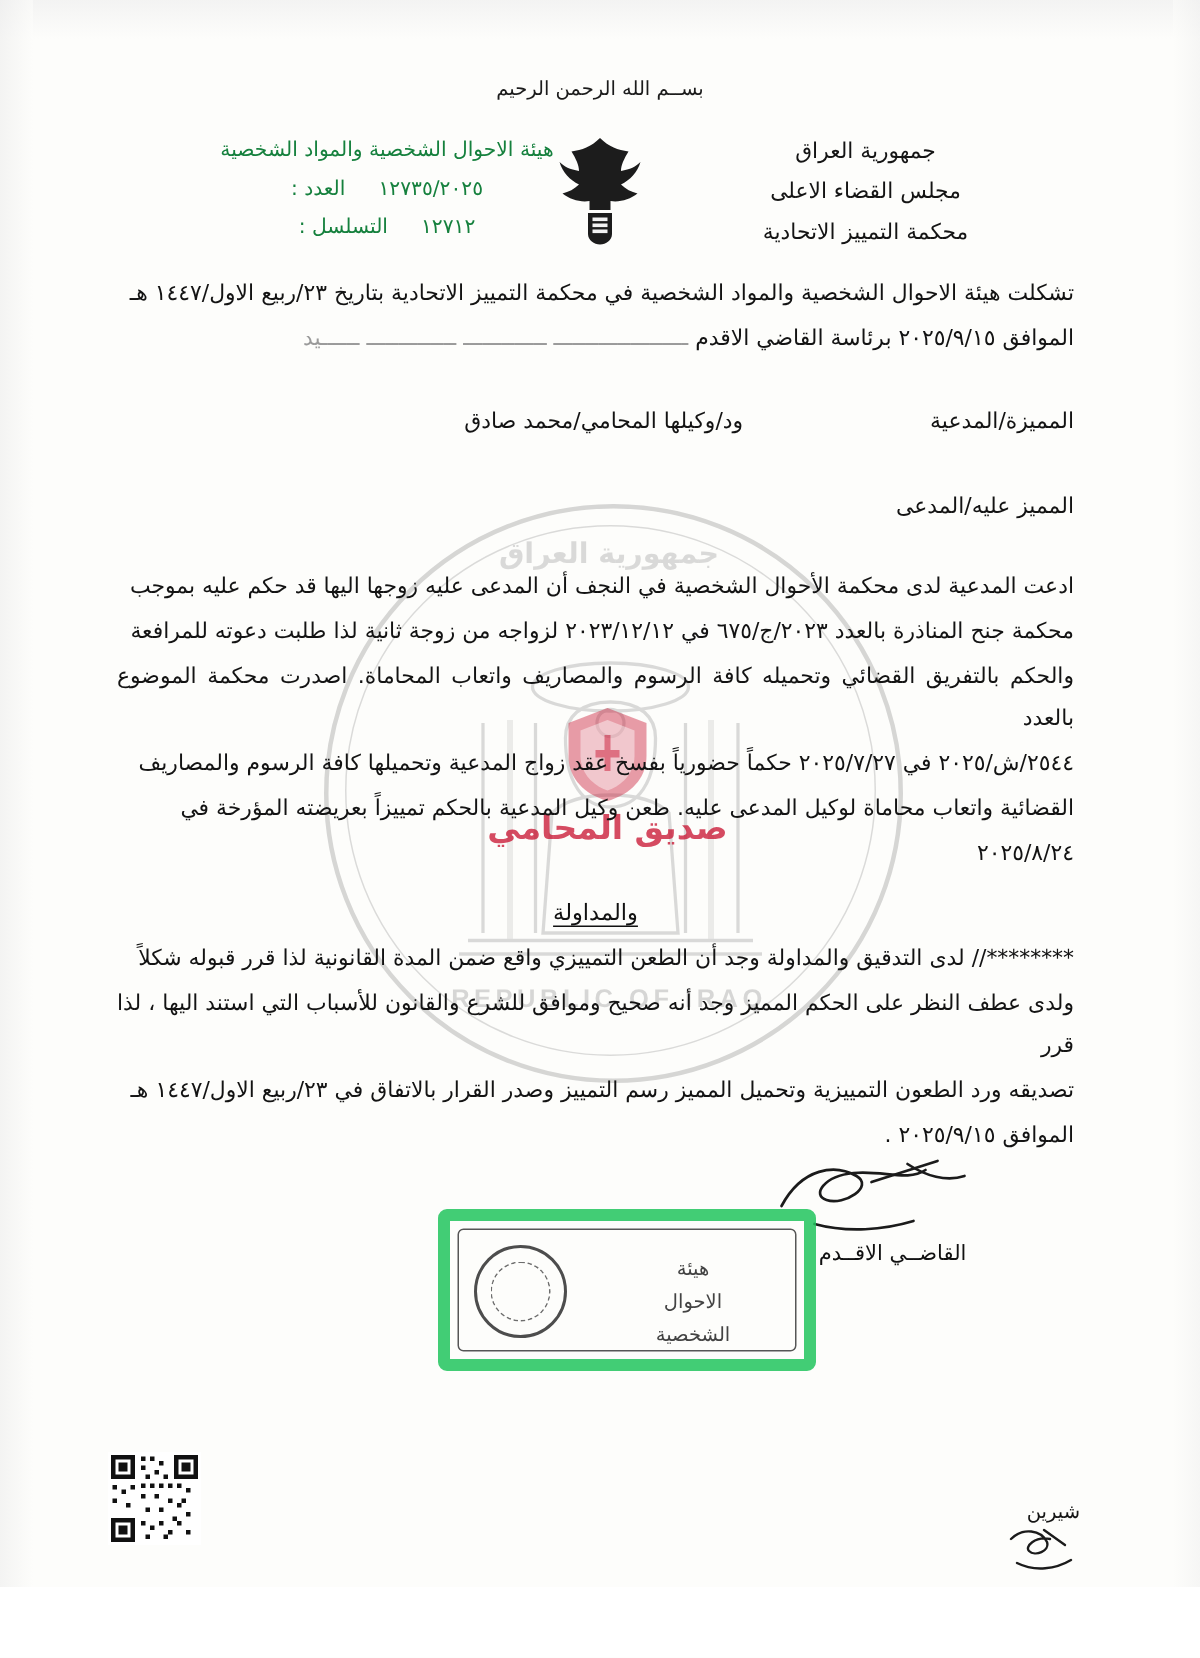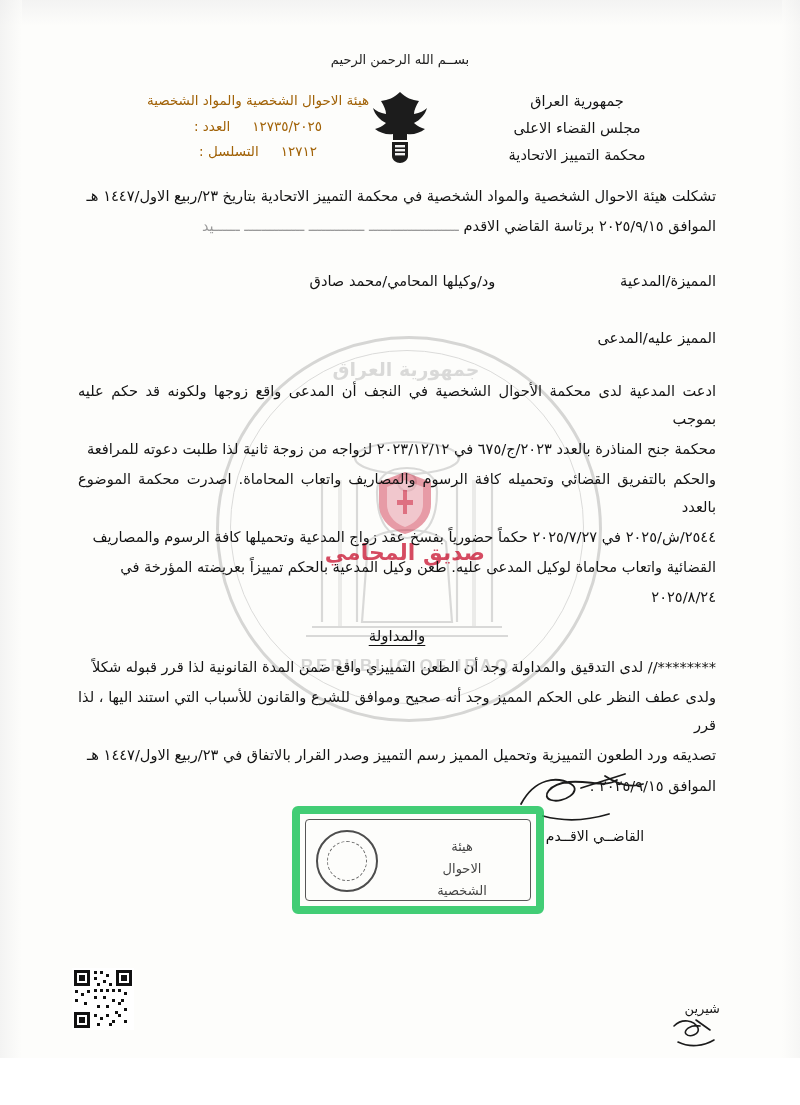--- a/index.html
+++ b/index.html
@@ -61,21 +61,21 @@
     font-size: 14.5px;
     color: #141414;
     width: 230px;
   }
   .hdr-left {
     position: absolute;
     left: 0; top: 0;
     text-align: center;
     width: 300px;
     font-size: 13.5px;
-    color: #a16207;
+    color: #15803d;
     line-height: 1.9;
   }
   .hdr-left .row2 {
     display: flex;
     justify-content: center;
     gap: 22px;
     direction: rtl;
   }
   .hdr-left .row3 {
     display: flex;
@@ -388,21 +388,21 @@
       <div class="party-row">
         <span class="lbl">المميزة/المدعية</span>
         <span class="val">ود/وكيلها المحامي/محمد صادق</span>
       </div>
       <div class="party-row">
         <span class="lbl">المميز عليه/المدعى</span>
       </div>
     </div>
 
     <div class="para" style="margin-top:24px">
-      <p class="line">ادعت المدعية لدى محكمة الأحوال الشخصية في النجف أن المدعى واقع زوجها ولكونه قد حكم عليه بموجب</p>
+      <p class="line">ادعت المدعية لدى محكمة الأحوال الشخصية في النجف أن المدعى عليه زوجها اليها قد حكم عليه بموجب</p>
       <p class="line">محكمة جنح المناذرة بالعدد ٢٠٢٣/ج/٦٧٥ في ٢٠٢٣/١٢/١٢ لزواجه من زوجة ثانية لذا طلبت دعوته للمرافعة</p>
       <p class="line">والحكم بالتفريق القضائي وتحميله كافة الرسوم والمصاريف واتعاب المحاماة. اصدرت محكمة الموضوع بالعدد</p>
       <p class="line">٢٥٤٤/ش/٢٠٢٥ في ٢٠٢٥/٧/٢٧ حكماً حضورياً بفسخ عقد زواج المدعية وتحميلها كافة الرسوم والمصاريف</p>
       <p class="line">القضائية واتعاب محاماة لوكيل المدعى عليه. طعن وكيل المدعية بالحكم تمييزاً بعريضته المؤرخة في</p>
       <p class="line">٢٠٢٥/٨/٢٤</p>
     </div>
 
     <div class="qarar">
       <u>والمداولة</u>
     </div>

